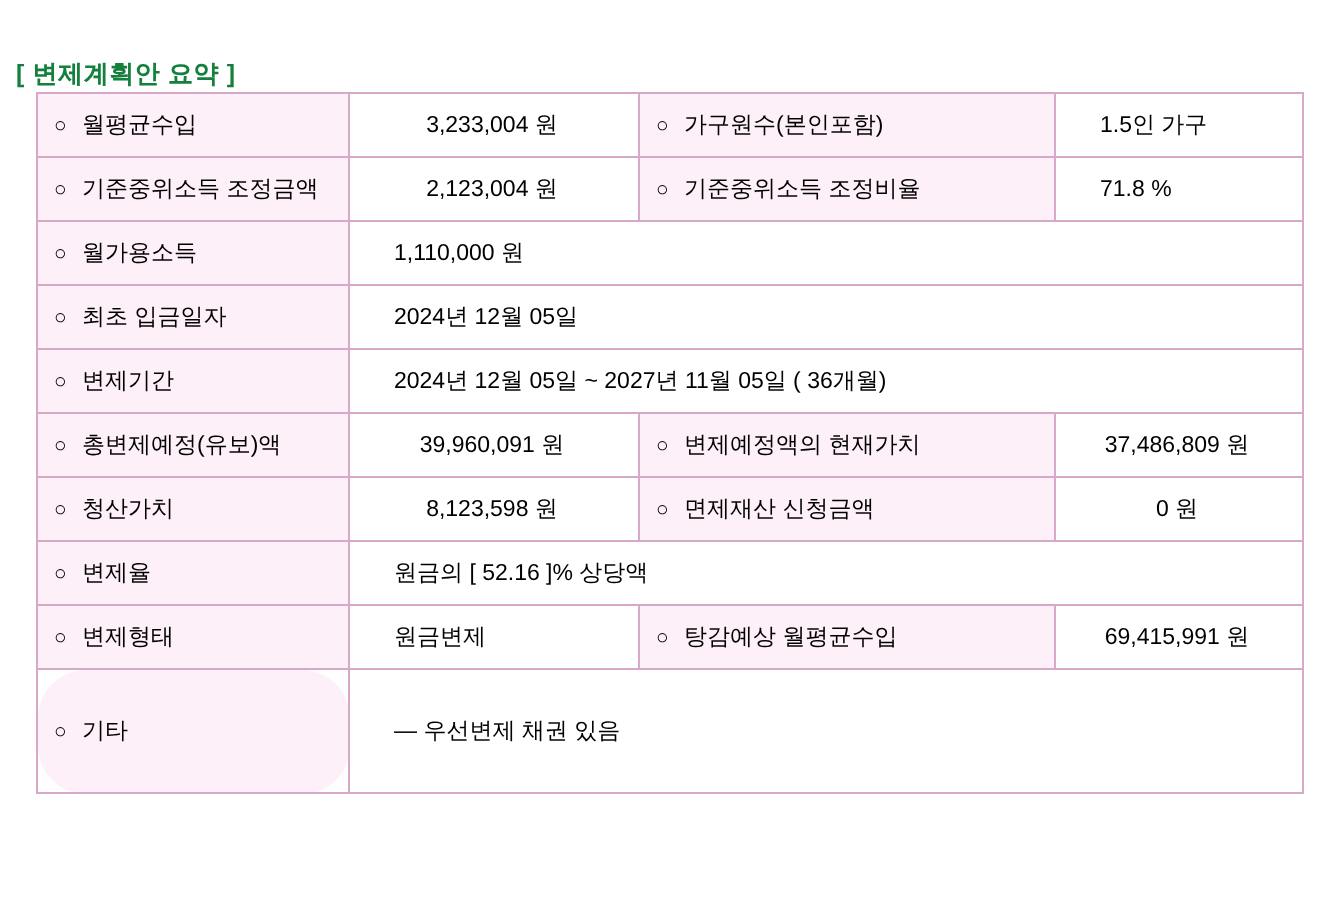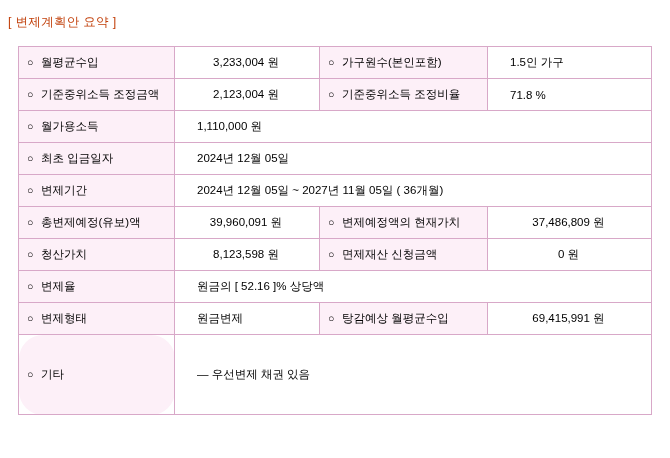--- a/index.html
+++ b/index.html
@@ -16,25 +16,25 @@
   }
   .page {
     position: relative;
     width: 670px;
     height: 458px;
     box-sizing: border-box;
   }
   .doc-title {
     position: absolute;
     left: 8px;
-    top: 14px;
+    top: 29px;
     font-size: 12.5px;
-    font-weight: normal;
+    font-weight: bold;
     letter-spacing: 0.3px;
-    color: #c2410c;
+    color: #15803d;
   }
   table.summary {
     position: absolute;
     left: 18px;
     top: 46px;
     width: 634px;
     border-collapse: collapse;
     table-layout: fixed;
     font-size: 11.5px;
   }
@@ -66,21 +66,21 @@
   .bullet {
     display: inline-block;
     width: 14px;
     color: #000;
     font-size: 10.5px;
   }
   .label-text {
     display: inline-block;
   }
   tr.etc td {
-    height: 80px;
+    height: 62px;
     vertical-align: middle;
     border-radius: 24px;
   }
   tr.etc td.value.txt {
     padding-left: 22px;
   }
 </style>
 </head>
 <body>
 
@@ -89,21 +89,21 @@
   <div class="doc-title">[ 변제계획안 요약 ]</div>
 
   <table class="summary">
     <tbody>
 
       <tr>
         <td class="label" style="width:156px">
           <span class="bullet">○</span><span class="label-text">월평균수입</span>
         </td>
         <td class="value num" style="width:145px">3,233,004 원</td>
-        <td class="label" style="width:168px">
+        <td class="label" style="width:208px">
           <span class="bullet">○</span><span class="label-text">가구원수(본인포함)</span>
         </td>
         <td class="value txt">1.5인 가구</td>
       </tr>
 
       <tr>
         <td class="label">
           <span class="bullet">○</span><span class="label-text">기준중위소득 조정금액</span>
         </td>
         <td class="value num">2,123,004 원</td>

